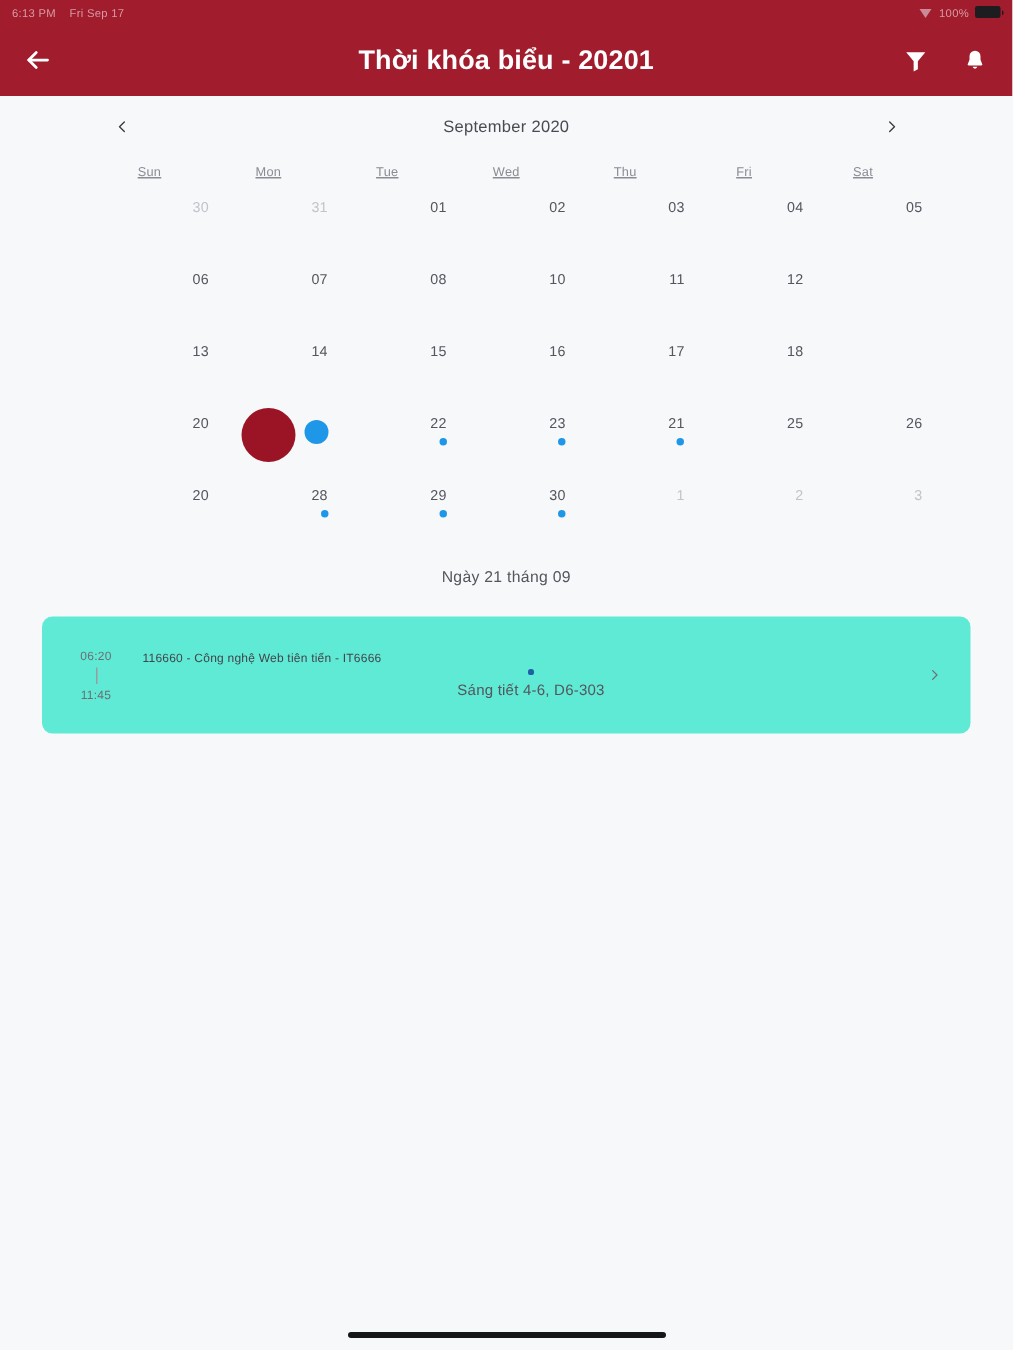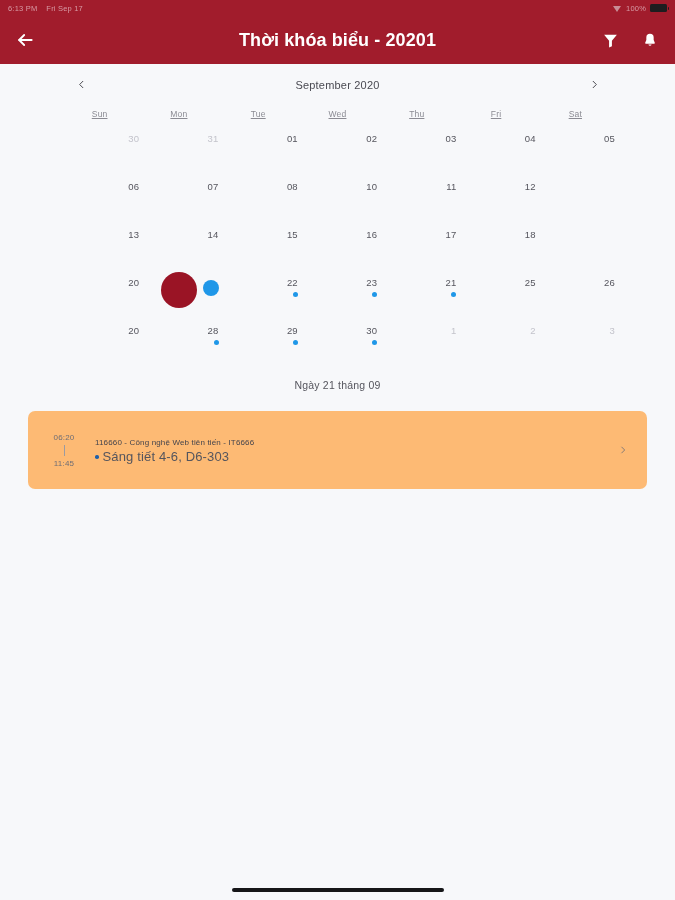--- a/index.html
+++ b/index.html
@@ -160,21 +160,21 @@
     text-align: center;
     font-size: 10.5px;
     color: #55555d;
     margin-top: 20px;
     letter-spacing: .2px;
   }
 
   
   .events { padding: 20px 28px 0 28px; }
   .event-card {
-    background: #fdba74;
+    background: #5eead4;
     border-radius: 7px;
     display: flex;
     align-items: center;
     padding: 16px 14px;
     min-height: 78px;
     cursor: pointer;
   }
   .event-time {
     width: 44px;
     display: flex;
@@ -192,27 +192,28 @@
     margin: 3px 0;
   }
   .event-body { flex: 1; padding-left: 9px; }
   .event-title {
     font-size: 8px;
     color: #44444c;
     line-height: 14px;
     letter-spacing: .15px;
   }
   .event-sub {
-    font-size: 13px;
+    font-size: 10px;
     color: #55555d;
     line-height: 14px;
     display: flex;
     align-items: center;
     gap: 4px;
     letter-spacing: .15px;
+    flex-direction: column;
   }
   .sub-dot {
     width: 3.5px; height: 3.5px;
     background: #1f5fa8;
     border-radius: 50%;
     display: inline-block;
     flex: 0 0 auto;
   }
   .event-chevron {
     width: 20px;

